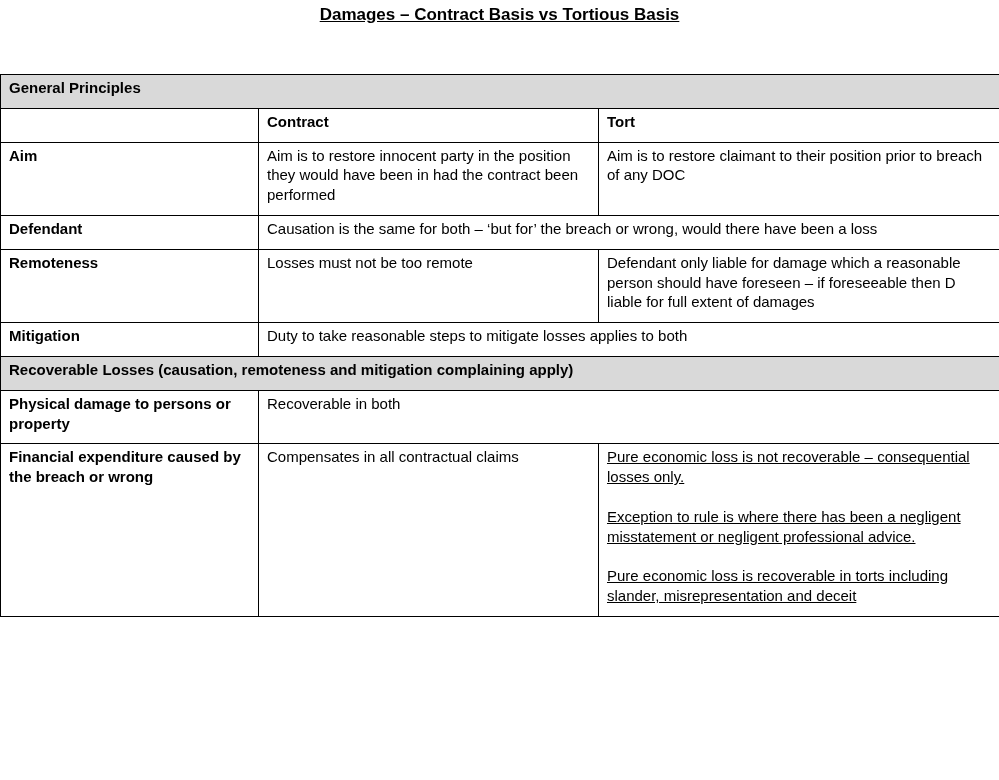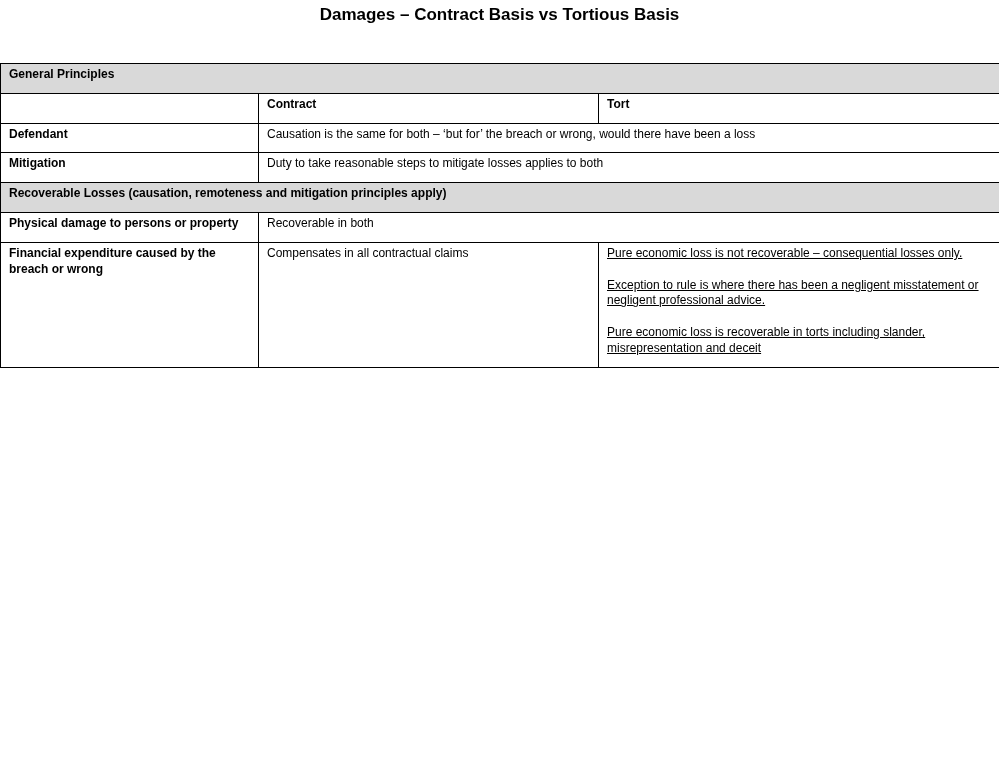--- a/index.html
+++ b/index.html
@@ -10,27 +10,28 @@
   body {
     width: 999px;
     font-family: "Liberation Sans", "DejaVu Sans", sans-serif;
     color: #000000;
   }
   .page-title {
     margin-top: 5px;
     font-size: 17px;
     font-weight: bold;
     text-align: center;
+    text-decoration: underline;
   }
   table.comparison {
-    margin-top: 38px;
+    margin-top: 49px;
     width: 999px;
     border-collapse: collapse;
     table-layout: fixed;
-    font-size: 12px;
+    font-size: 15px;
   }
   table.comparison td {
     border: 1px solid #000000;
     vertical-align: top;
     text-align: left;
     padding: 3px 8px 10px 8px;
     line-height: 1.32;
     overflow: hidden;
   }
   col.c1 { width: 258px; }
@@ -62,37 +63,47 @@
     <tr>
       <td colspan="3" class="section-header">General Principles</td>
     </tr>
 
     <tr>
       <td></td>
       <td class="colhead">Contract</td>
       <td class="colhead">Tort</td>
     </tr>
 
+    <tr>
+      <td class="label">Aim</td>
+      <td>Aim is to restore innocent party in the position they would have been in had the contract been performed</td>
+      <td>Aim is to restore claimant to their position prior to breach of any DOC</td>
+    </tr>
 
 
 
     <tr>
       <td class="label">Defendant</td>
       <td colspan="2">Causation is the same for both – ‘but for’ the breach or wrong, would there have been a loss</td>
     </tr>
 
+    <tr>
+      <td class="label">Remoteness</td>
+      <td>Losses must not be too remote</td>
+      <td>Defendant only liable for damage which a reasonable person should have foreseen – if foreseeable then D liable for full extent of damages</td>
+    </tr>
 
     <tr>
       <td class="label">Mitigation</td>
       <td colspan="2">Duty to take reasonable steps to mitigate losses applies to both</td>
     </tr>
 
 
     <tr>
-      <td colspan="3" class="section-header">Recoverable Losses (causation, remoteness and mitigation principles apply)</td>
+      <td colspan="3" class="section-header">Recoverable Losses (causation, remoteness and mitigation complaining apply)</td>
     </tr>
 
     <tr>
       <td class="label">Physical damage to persons or property</td>
       <td colspan="2">Recoverable in both</td>
     </tr>
 
     <tr>
       <td class="label">Financial expenditure caused by the breach or wrong</td>
       <td>Compensates in all contractual claims</td>

